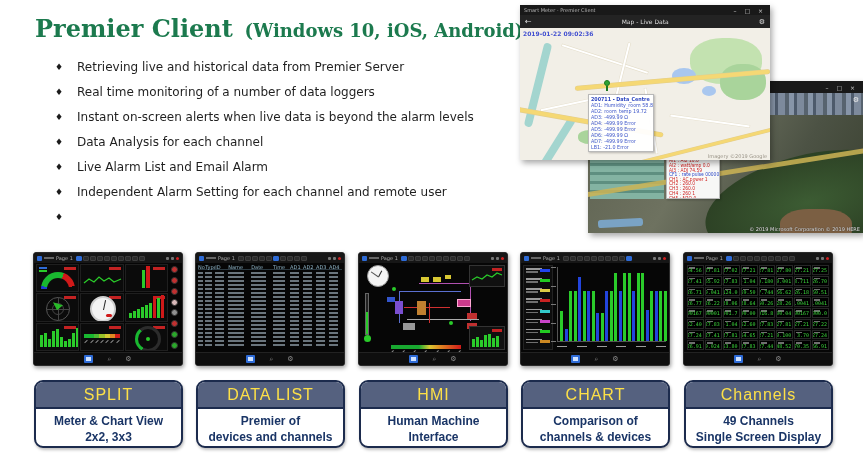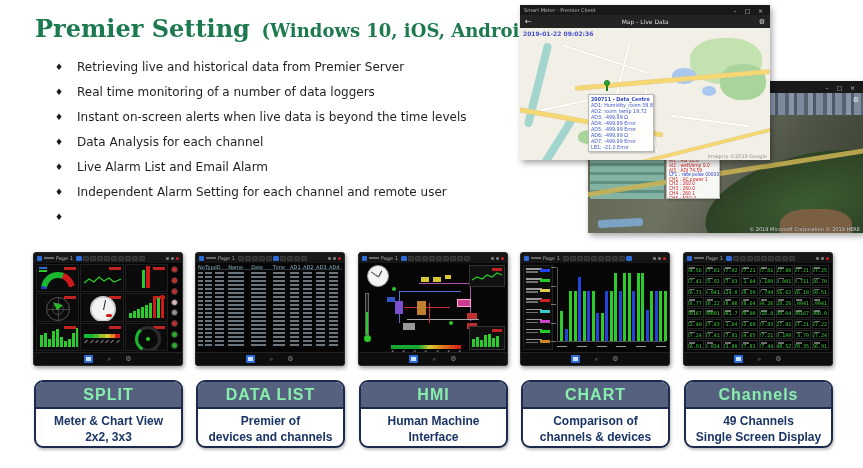--- a/index.html
+++ b/index.html
@@ -190,47 +190,47 @@
   .db-cell .lab { position:absolute; left:1px; top:1px; width:6px; height:1.5px; background:#6f6f6f; }
   .db-cell .val { position:absolute; right:1px; bottom:0.5px; font-family:"DejaVu Sans Mono", monospace;
     font-size:5px; color:#3ad43a; white-space:nowrap; }
 
   
   #cards-row { position:absolute; left:33px; top:380px; width:800px; height:70px; }
   .card { position:absolute; top:0; width:149px; height:68px; background:#fff;
     border:2px solid #1c2b4d; border-radius:9px; overflow:hidden; box-shadow:1px 2px 3px rgba(0,0,0,.25); }
   .card-head { height:27px; background:#55617f; display:flex; align-items:center; justify-content:center;
     border-bottom:2px solid #1c2b4d; }
-  .card-head span { color:#86efac; font-weight:bold; font-size:16px; letter-spacing:1px; font-family:"Liberation Sans", sans-serif; }
+  .card-head span { color:#fde047; font-weight:normal; font-size:16px; letter-spacing:1px; font-family:"Liberation Sans", sans-serif; }
   .card-body { height:39px; display:flex; flex-direction:column; justify-content:center; align-items:center; }
   .card-body span { font-size:12px; font-weight:bold; color:#1a3566; line-height:16px;
     font-family:"Liberation Sans", sans-serif; white-space:nowrap; }
 </style>
 </head>
 <body>
 
 <div id="page">
 
   <div id="title-row">
-    <span class="main">Premier Setting</span>
+    <span class="main">Premier Client</span>
     <span class="sub">(Windows 10, iOS, Android)</span>
   </div>
 
   <ul id="feature-list">
       <li>
         <span class="blt">♦</span>
         <span class="ftx">Retrieving live and historical data from Premier Server</span>
       </li>
       <li>
         <span class="blt">♦</span>
         <span class="ftx">Real time monitoring of a number of data loggers</span>
       </li>
       <li>
         <span class="blt">♦</span>
-        <span class="ftx">Instant on-screen alerts when live data is beyond the time levels</span>
+        <span class="ftx">Instant on-screen alerts when live data is beyond the alarm levels</span>
       </li>
       <li>
         <span class="blt">♦</span>
         <span class="ftx">Data Analysis for each channel</span>
       </li>
       <li>
         <span class="blt">♦</span>
         <span class="ftx">Live Alarm List and Email Alarm</span>
       </li>
       <li>

